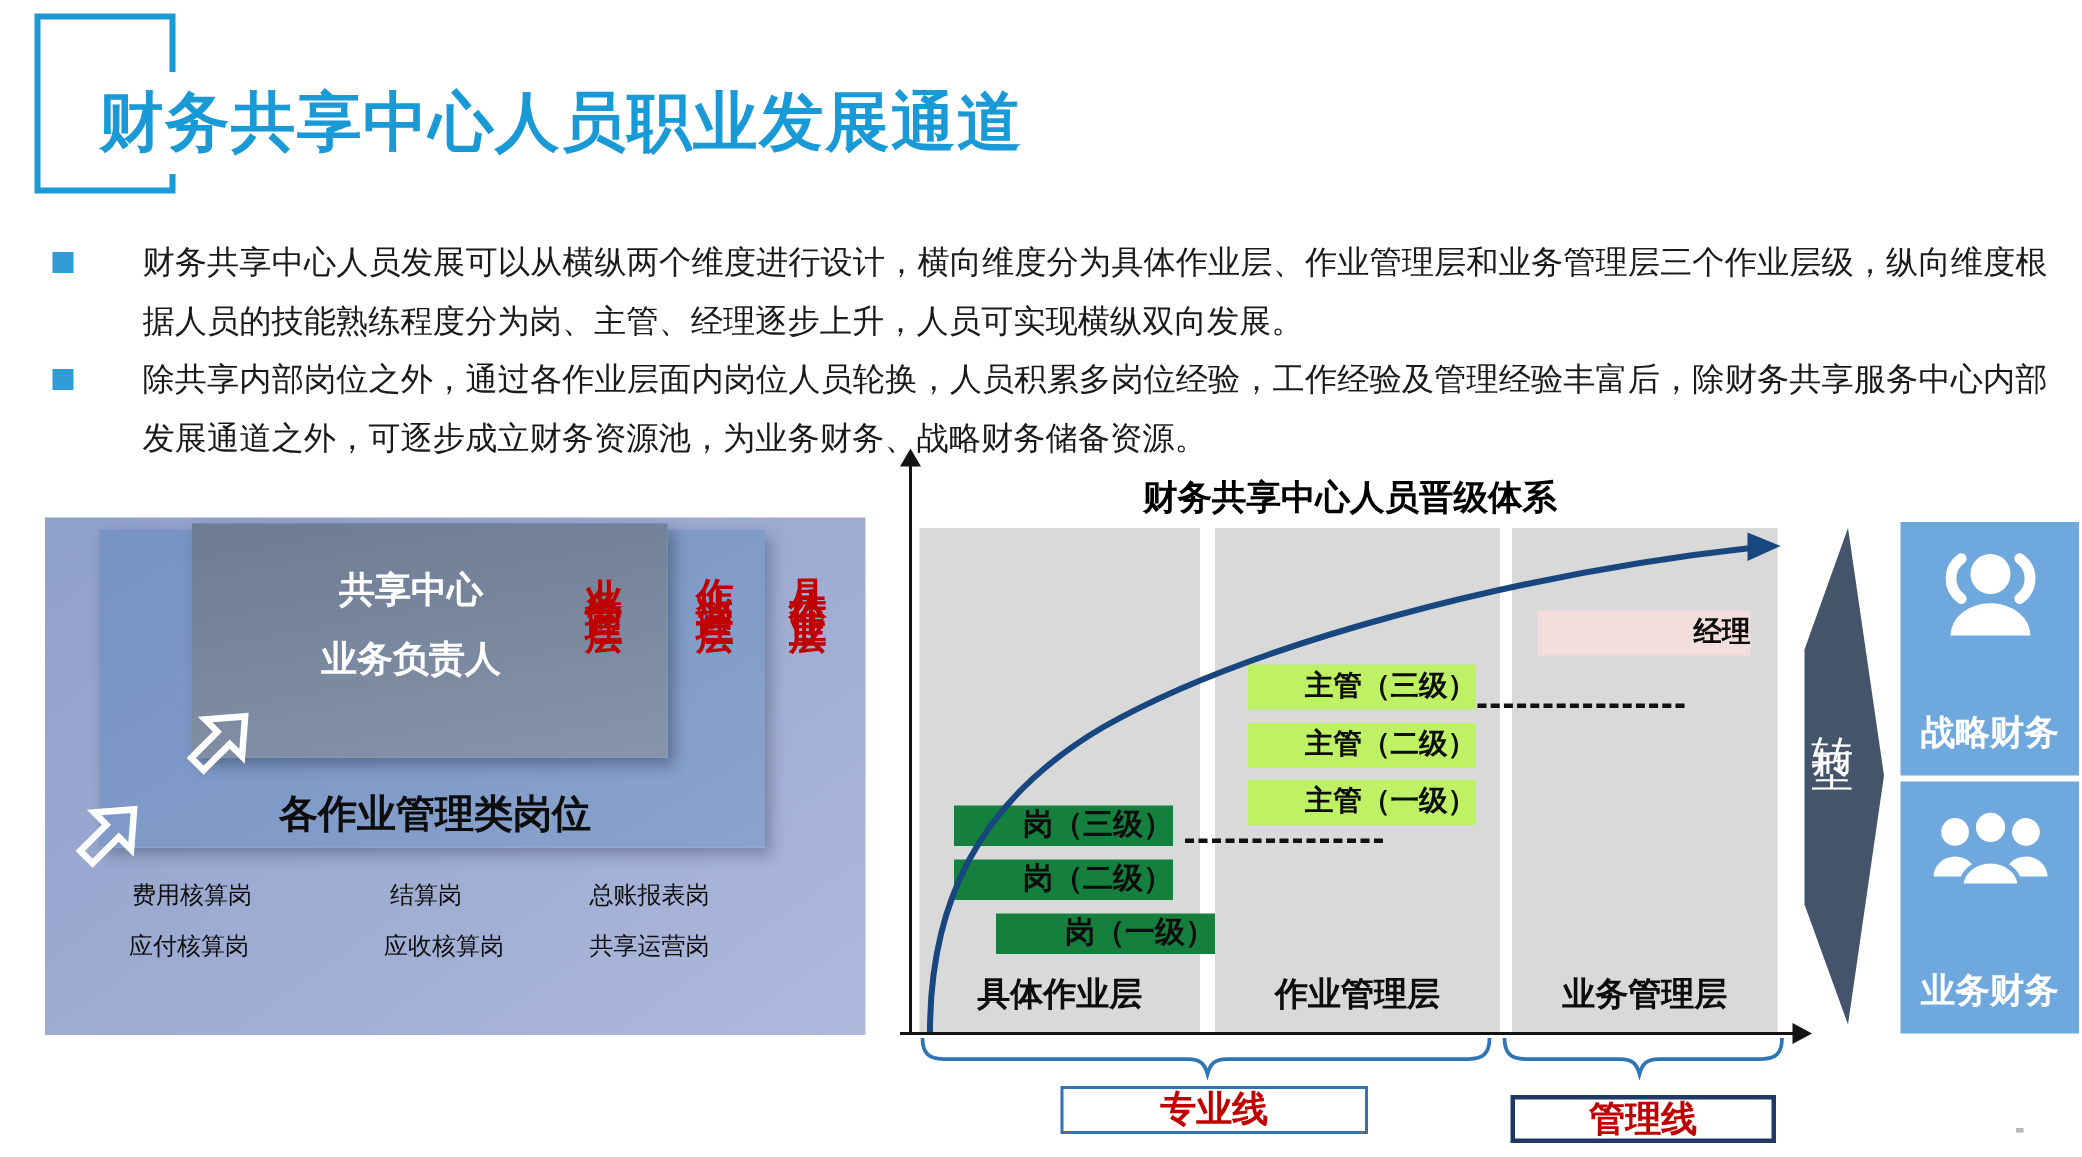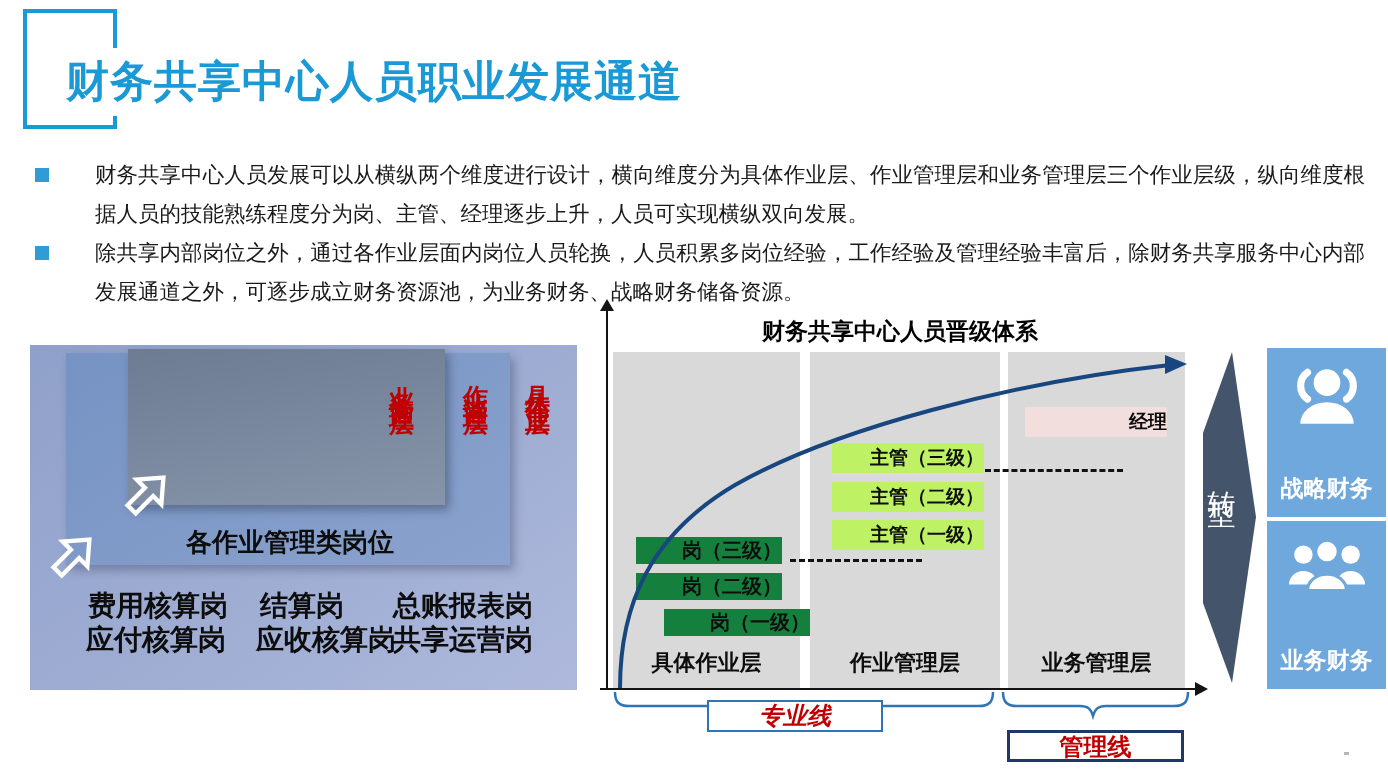--- a/index.html
+++ b/index.html
@@ -35,21 +35,21 @@
     background:linear-gradient(170deg,#6d7b93 0%,#8ema 0,#87718 0); 
     background:linear-gradient(170deg,#6d7b93 0%,#8795aa 100%);
     box-shadow:4px 5px 9px rgba(30,40,60,.4); }
   .org-inner-text { left:104px; top:26px; width:280px; text-align:center;
     color:#fff; font-weight:bold; font-size:24px; line-height:46px; }
   .layer-label { top:20px; writing-mode:vertical-rl; text-orientation:upright;
     color:#c00000; font-weight:bold; font-size:25px; letter-spacing:7px; white-space:nowrap; }
   .layer-1 { left:356px; } .layer-2 { left:430px; } .layer-3 { left:492px; }
   .org-mgmt-label { left:100px; top:180px; width:320px; text-align:center;
     font-size:26px; font-weight:bold; color:#0d0d0d; }
-  .post { font-size:28px; font-weight:bold; color:#0d0d0d; white-space:nowrap; }
+  .post { font-size:16px; font-weight:normal; color:#0d0d0d; white-space:nowrap; }
 
   
   .chart-title { left:660px; top:316px; width:480px; text-align:center;
     font-size:23px; font-weight:bold; color:#000; }
   .gray-col { top:352px; height:336px; background:#d9d9d9; }
   .col-1 { left:613px; width:187px; } .col-2 { left:810px; width:190px; } .col-3 { left:1008px; width:177px; }
   .col-label { position:absolute; bottom:10px; left:0; width:100%; text-align:center;
     font-size:22px; font-weight:bold; color:#0d0d0d; }
   .axis { background:#141414; }
   .y-axis { left:606px; top:310px; width:2px; height:379px; }
@@ -62,21 +62,21 @@
   .post-box { left:636px; width:146px; height:27px; line-height:27px; font-size:20px; background:#15803d; }
   .post-3 { top:537px; } .post-2 { top:573px; } .post-1 { top:609px;margin-left:28px; }
   .sup-box { left:832px; width:152px; height:30px; line-height:30px; font-size:19px; background:#bef264; }
   .sup-3 { top:443px; } .sup-2 { top:482px; } .sup-1 { top:520px; }
   .mgr-box { left:1025px; top:407px; width:142px; height:30px; line-height:30px; font-size:19px; background:#f2dedc; }
   .dash { border-top:3px dashed #111; height:0; }
   .dash-1 { left:985px; top:469px; width:138px; }
   .dash-2 { left:790px; top:559px; width:132px; }
   .line-tag { height:32px; line-height:28px; text-align:center; background:#fff;
     color:#c00000; font-size:24px; font-weight:bold; }
-  .prof-tag { left:707px; top:700px; width:176px; border:2px solid #2e75b6;font-style:italic; }
+  .prof-tag { left:707px; top:724px; width:205px; border:2px solid #2e75b6; }
   .mgmt-tag { left:1007px; top:730px; width:177px; border:3px solid #203864; }
 
   
   .transition-label { left:1202px; top:468px; writing-mode:vertical-rl; text-orientation:upright;
     color:#fff; font-size:28px; letter-spacing:10px; white-space:nowrap; }
   .target-box { left:1267px; width:119px; background:#6fa8dc; }
   .target-1 { top:348px; height:169px; } .target-2 { top:521px; height:168px; }
   .target-box svg { display:block; margin:16px auto 0 auto; }
   .target-label { position:absolute; bottom:13px; left:0; width:100%; text-align:center;
     color:#fff; font-size:23px; font-weight:bold; }
@@ -98,20 +98,24 @@
     <div class="bullet-row">
       <span class="bullet-marker"></span>
       <p class="bullet-text">除共享内部岗位之外，通过各作业层面内岗位人员轮换，人员积累多岗位经验，工作经验及管理经验丰富后，除财务共享服务中心内部发展通道之外，可逐步成立财务资源池，为业务财务、战略财务储备资源。</p>
     </div>
   </div>
 
   <div class="abs org">
     <div class="abs org-outer"></div>
     <div class="abs org-middle"></div>
     <div class="abs org-inner"></div>
+    <div class="abs org-inner-text">
+      <div>共享中心</div>
+      <div>业务负责人</div>
+    </div>
     <div class="abs layer-label layer-1">业务管理层</div>
     <div class="abs layer-label layer-2">作业管理层</div>
     <div class="abs layer-label layer-3">具体作业层</div>
     <div class="abs org-mgmt-label">各作业管理类岗位</div>
 
     <svg class="abs" style="left:88px;top:120px;" width="58" height="58" viewBox="0 0 40 40">
       <g transform="rotate(-45 20 20)">
         <path d="M5 16 h17 v-8 l14 12 -14 12 v-8 h-17 z" fill="none" stroke="#ffffff" stroke-width="3"></path>
       </g>
     </svg>

